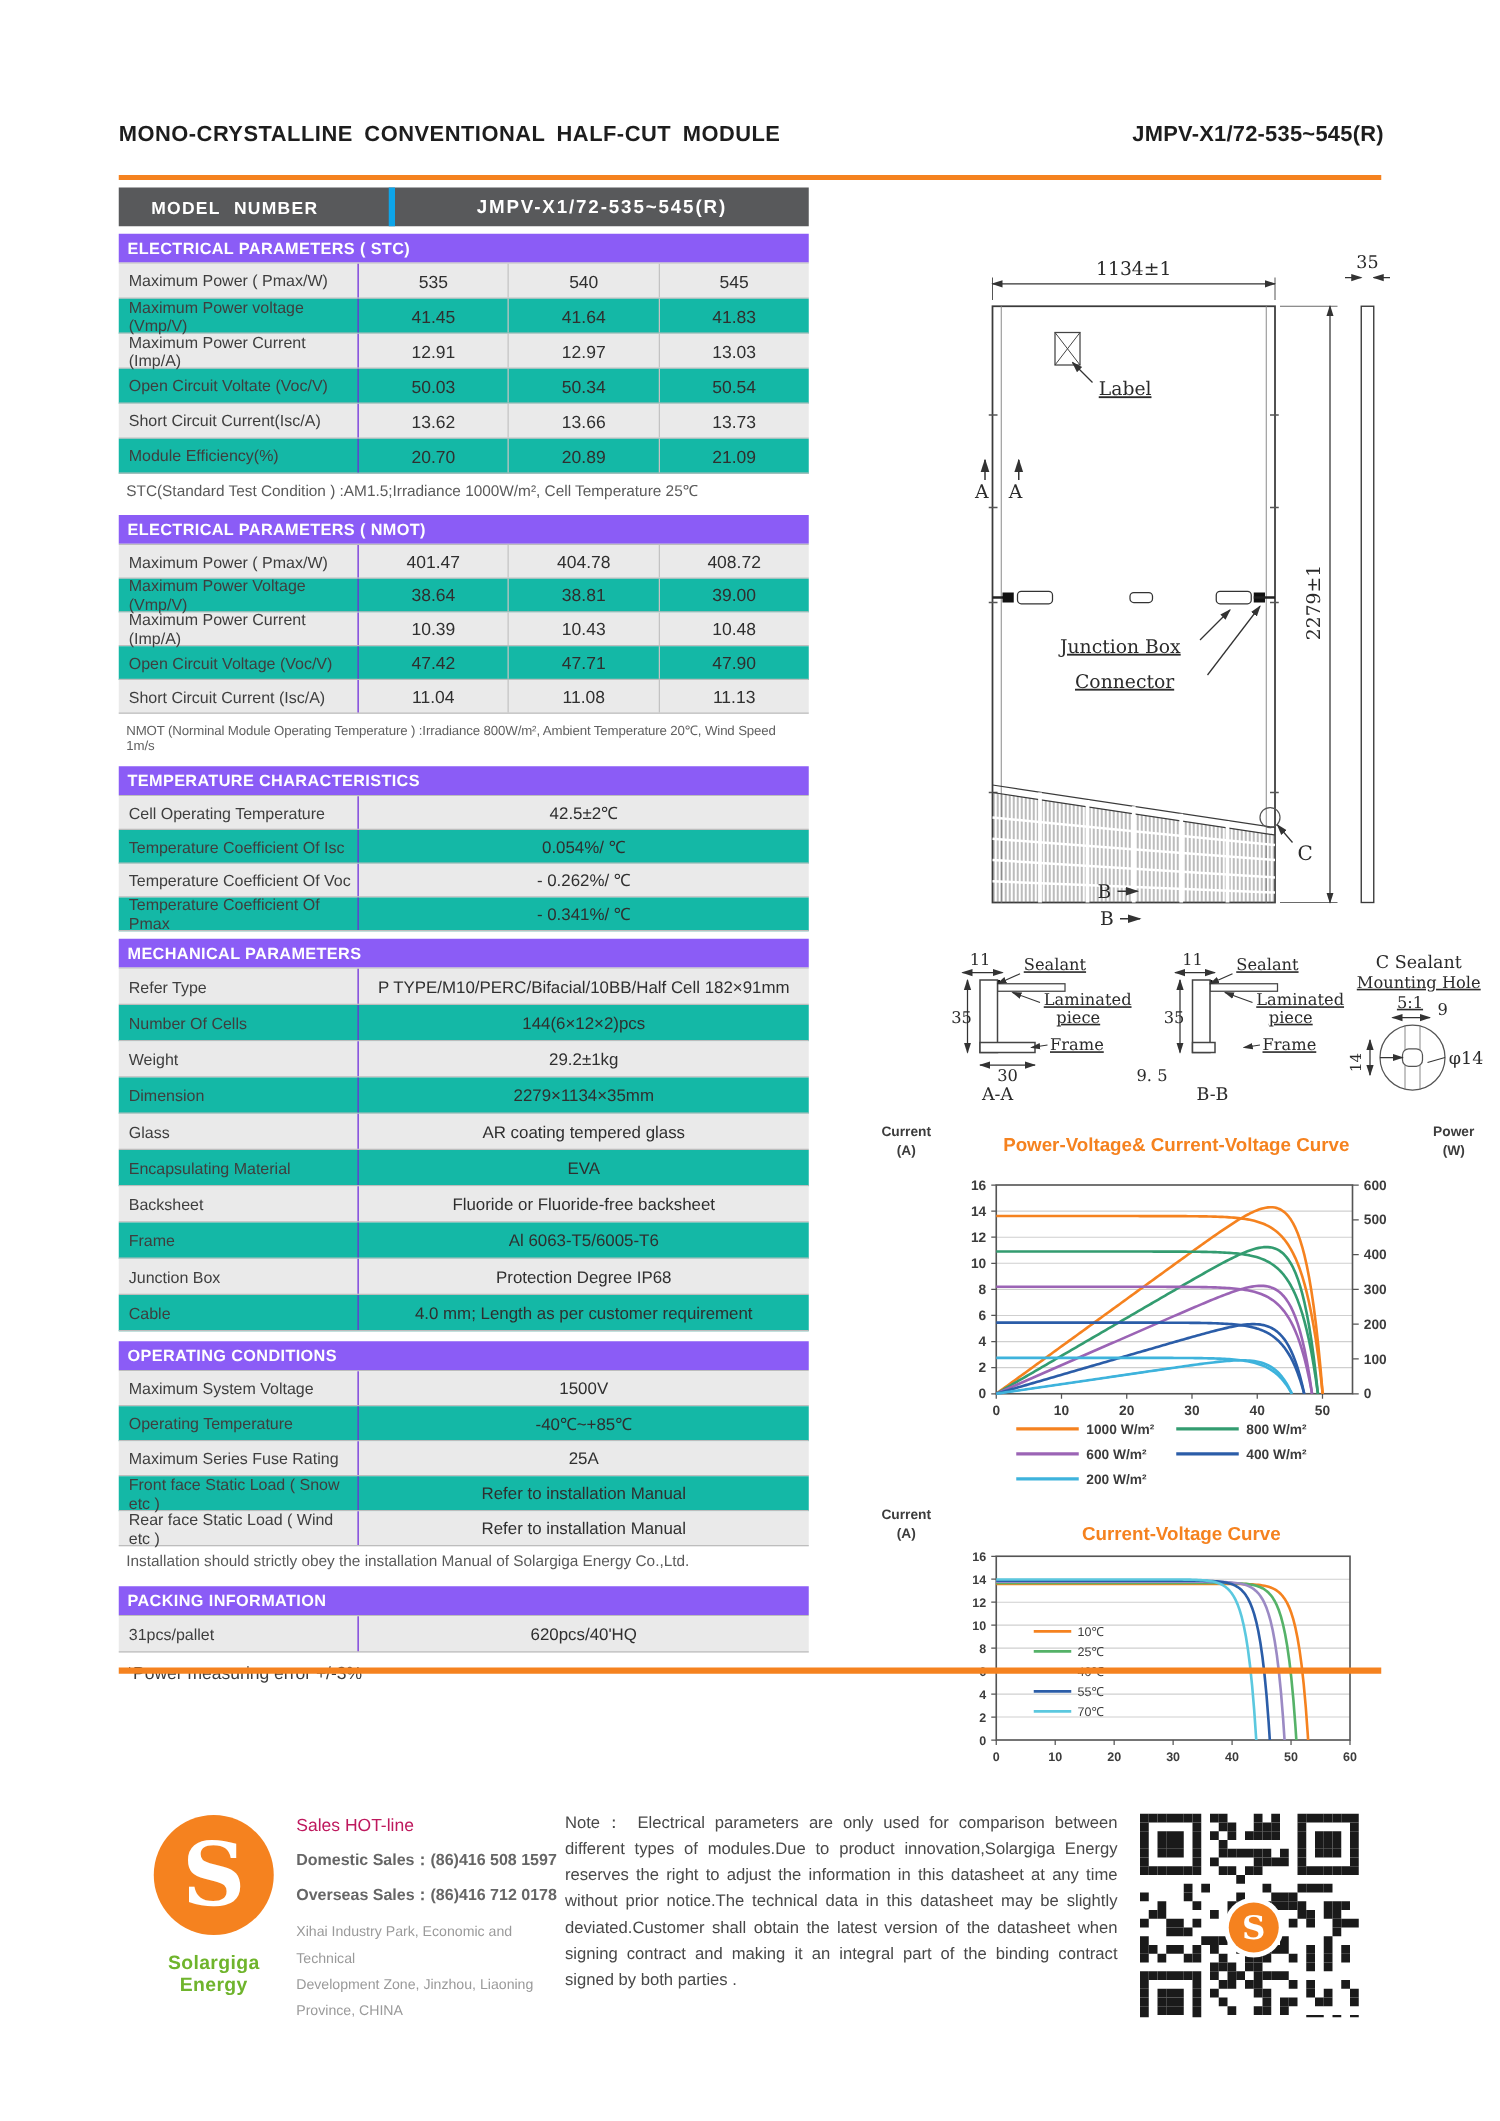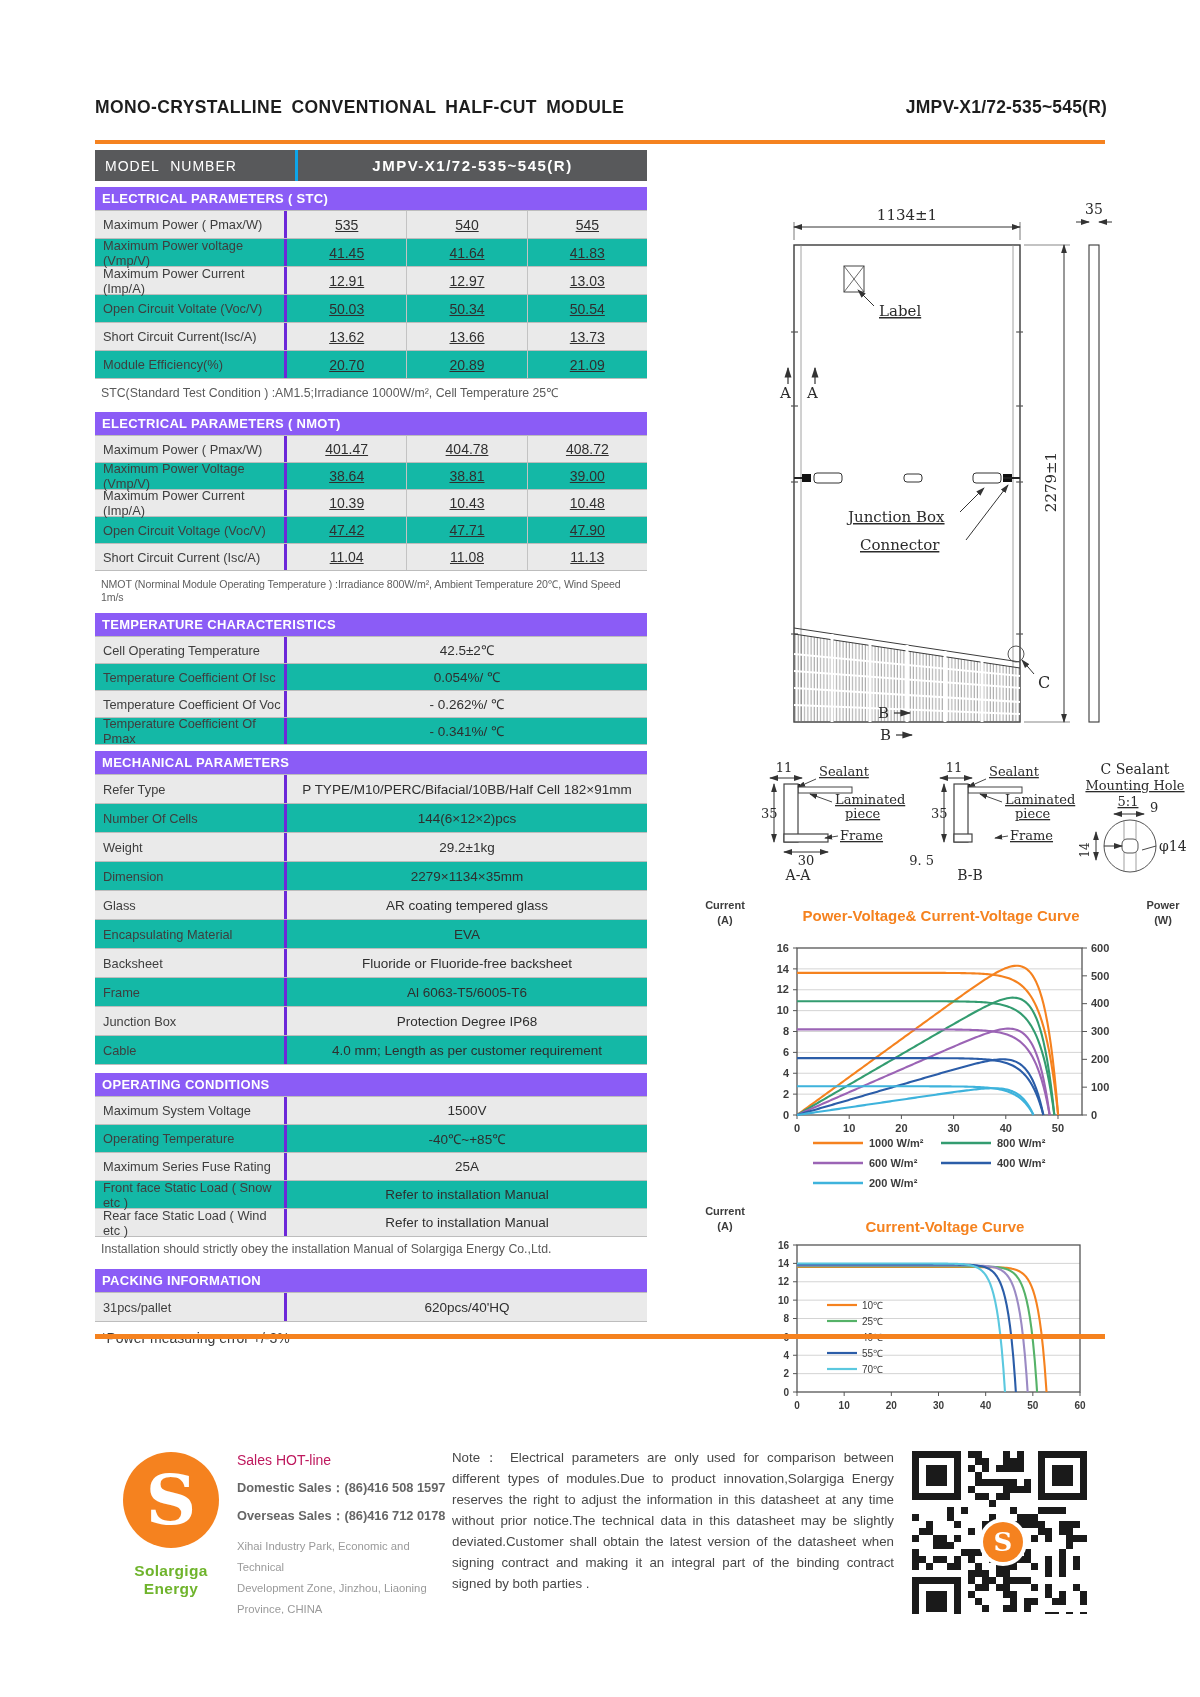--- a/index.html
+++ b/index.html
@@ -7,35 +7,35 @@
         font-family:"Liberation Sans",sans-serif;overflow:hidden;}
   .doc-header{position:absolute;left:95px;top:97px;width:1012px;display:flex;align-items:baseline;}
   .doc-title{font-size:17.5px;font-weight:700;color:#1d1d1d;letter-spacing:.4px;word-spacing:4px;}
   .doc-model{font-size:17.5px;font-weight:700;color:#1d1d1d;margin-left:auto;letter-spacing:.2px;}
   .accent-rule{position:absolute;left:95px;width:1010px;height:4px;background:#F5821F;}
   .rule-top{top:140px;}
   .rule-bottom{top:1334px;height:5px;}
 
   .left-col{position:absolute;left:95px;top:150px;width:552px;}
   .model-row{display:flex;height:31px;margin-bottom:6px;}
-  .model-label{width:190px;background:#58595B;color:#fff;font-size:14px;font-weight:400;
-               display:flex;align-items:center;padding-left:10px;border-right:3px solid #0ea5e9;
+  .model-label{width:190px;background:#58595B;color:#fff;font-size:14px;font-weight:700;
+               display:flex;align-items:center;padding-left:26px;border-right:5px solid #0ea5e9;
                letter-spacing:1px;word-spacing:6px;}
   .model-value{flex:1;background:#58595B;color:#fff;font-size:15px;font-weight:700;
                display:flex;align-items:center;justify-content:center;letter-spacing:1.5px;}
   .bar{height:23px;background:#8b5cf6;color:#fff;font-size:13px;font-weight:700;
        display:flex;align-items:center;padding-left:7px;letter-spacing:.3px;}
   .tbl{--rh:27px;border-top:1px solid #bdbdbd;}
   .trow{display:flex;height:var(--rh);border-bottom:1px solid #bdbdbd;align-items:stretch;}
   .trow.odd{background:#EAEAEA;}
   .trow.even{background:#14b8a6;}
   .cell{display:flex;align-items:center;}
   .cell.lab{width:192px;padding-left:8px;font-size:12.8px;color:#3e3e3e;
-            border-right:3px solid #6d28d9;box-sizing:border-box;}
-  .cell.val{flex:1;justify-content:center;font-size:14px;color:#2f2f2f;border-right:1px solid #c3c3c3;text-decoration:underline;}
+            border-right:1px solid #6d28d9;box-sizing:border-box;}
+  .cell.val{flex:1;justify-content:center;font-size:14px;color:#2f2f2f;border-right:1px solid #c3c3c3;}
   .cell.val:last-child{border-right:none;}
   .cell.wide{flex:1;justify-content:center;font-size:13.5px;color:#2f2f2f;}
   .note{padding:5px 2px 3px 6px;font-size:12.3px;color:#5a5a5a;}
   .note.small{font-size:10.6px;letter-spacing:-.1px;padding-top:6px;padding-bottom:10px;color:#5f5f5f;}
   .note.pwr{font-size:14px;color:#3c3c3c;padding-top:8px;}
   .mt6{margin-top:6px;}.mt8{margin-top:8px;}.mt10{margin-top:10px;}
 
   .cadsvg{position:absolute;left:698px;top:182px;}
   .chart1{position:absolute;left:695px;top:895px;}
   .chart2{position:absolute;left:695px;top:1205px;}

